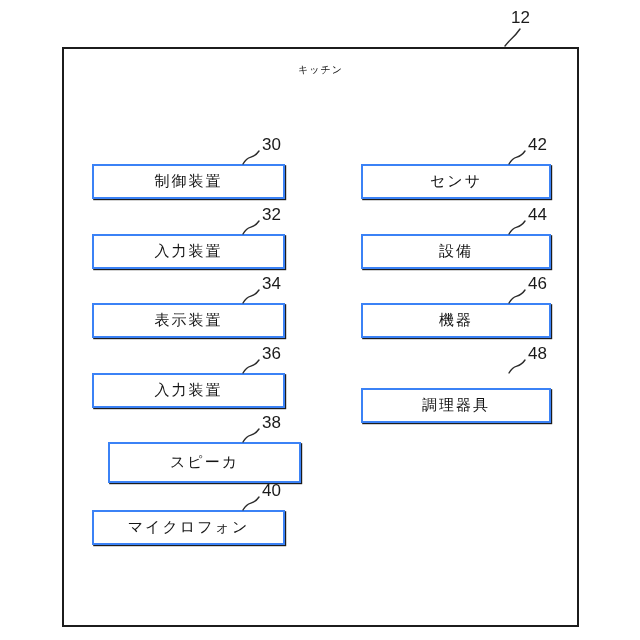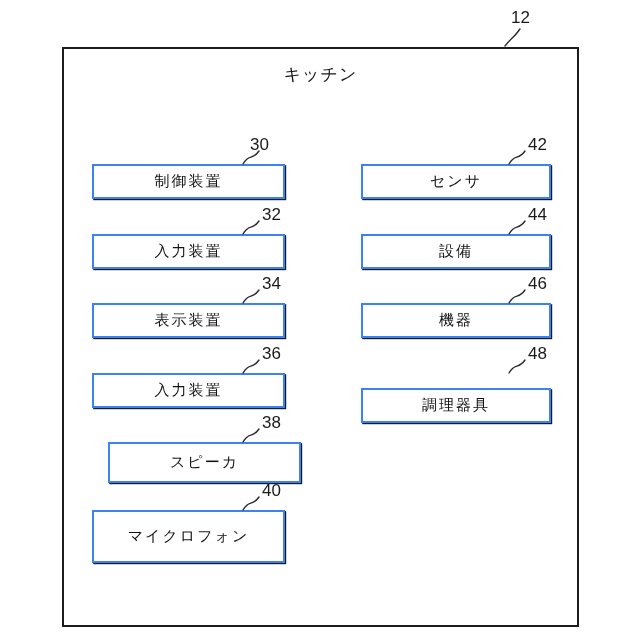--- a/index.html
+++ b/index.html
@@ -25,21 +25,21 @@
     border: 2.5px solid #1c1c1c;
     box-sizing: border-box;
     background: #ffffff;
   }
   #figure-title {
     position: absolute;
     left: 62px;
     top: 63px;
     width: 517px;
     text-align: center;
-    font-size: 17px;
+    font-size: 10px;
     letter-spacing: 1px;
     color: #141414;
   }
   .ref-label {
     position: absolute;
     width: 48px;
     text-align: right;
     font-size: 17px;
     line-height: 17px;
     color: #1a1a1a;
@@ -77,21 +77,21 @@
   <div class="ref-label" style="left:482px; top:9px;">12</div>
 
   <svg class="leader-line" style="left:502px; top:28px;" width="22" height="20" viewBox="0 0 22 20">
     <path d="M18,1 C10,12 12,7 3,18" fill="none" stroke="#2a2a2a" stroke-width="1.4" stroke-linecap="round"></path>
   </svg>
 
   <div id="left-column">
       <div class="block-box" style="left: 92px; top: 164px; width: 193px; height: 35px;">
         <span class="block-label">制御装置</span>
       </div>
-      <div class="ref-label" style="left: 221px; top: 136px;">30</div>
+      <div class="ref-label" style="left: 233px; top: 136px;">30</div>
       <svg class="leader-line" width="22" height="16" viewBox="0 0 22 16" style="left: 240px; top: 150px;">
         <path d="M19,1 C12,11 9,3 3,14" fill="none" stroke="#2a2a2a" stroke-width="1.4" stroke-linecap="round"></path>
       </svg>
       <div class="block-box" style="left: 92px; top: 234px; width: 193px; height: 35px;">
         <span class="block-label">入力装置</span>
       </div>
       <div class="ref-label" style="left: 233px; top: 206px;">32</div>
       <svg class="leader-line" width="22" height="16" viewBox="0 0 22 16" style="left: 240px; top: 220px;">
         <path d="M19,1 C12,11 9,3 3,14" fill="none" stroke="#2a2a2a" stroke-width="1.4" stroke-linecap="round"></path>
       </svg>
@@ -109,21 +109,21 @@
       <svg class="leader-line" width="22" height="16" viewBox="0 0 22 16" style="left: 240px; top: 359px;">
         <path d="M19,1 C12,11 9,3 3,14" fill="none" stroke="#2a2a2a" stroke-width="1.4" stroke-linecap="round"></path>
       </svg>
       <div class="block-box" style="left: 108px; top: 442px; width: 193px; height: 41px;">
         <span class="block-label">スピーカ</span>
       </div>
       <div class="ref-label" style="left: 233px; top: 414px;">38</div>
       <svg class="leader-line" width="22" height="16" viewBox="0 0 22 16" style="left: 240px; top: 428px;">
         <path d="M19,1 C12,11 9,3 3,14" fill="none" stroke="#2a2a2a" stroke-width="1.4" stroke-linecap="round"></path>
       </svg>
-      <div class="block-box" style="left: 92px; top: 510px; width: 193px; height: 53px;">
+      <div class="block-box" style="left: 92px; top: 510px; width: 193px; height: 35px;">
         <span class="block-label">マイクロフォン</span>
       </div>
       <div class="ref-label" style="left: 233px; top: 482px;">40</div>
       <svg class="leader-line" width="22" height="16" viewBox="0 0 22 16" style="left: 240px; top: 496px;">
         <path d="M19,1 C12,11 9,3 3,14" fill="none" stroke="#2a2a2a" stroke-width="1.4" stroke-linecap="round"></path>
       </svg>
     </div>
   <div id="right-column">
       <div class="block-box" style="left: 361px; top: 164px; width: 190px; height: 35px;">
         <span class="block-label">センサ</span>

